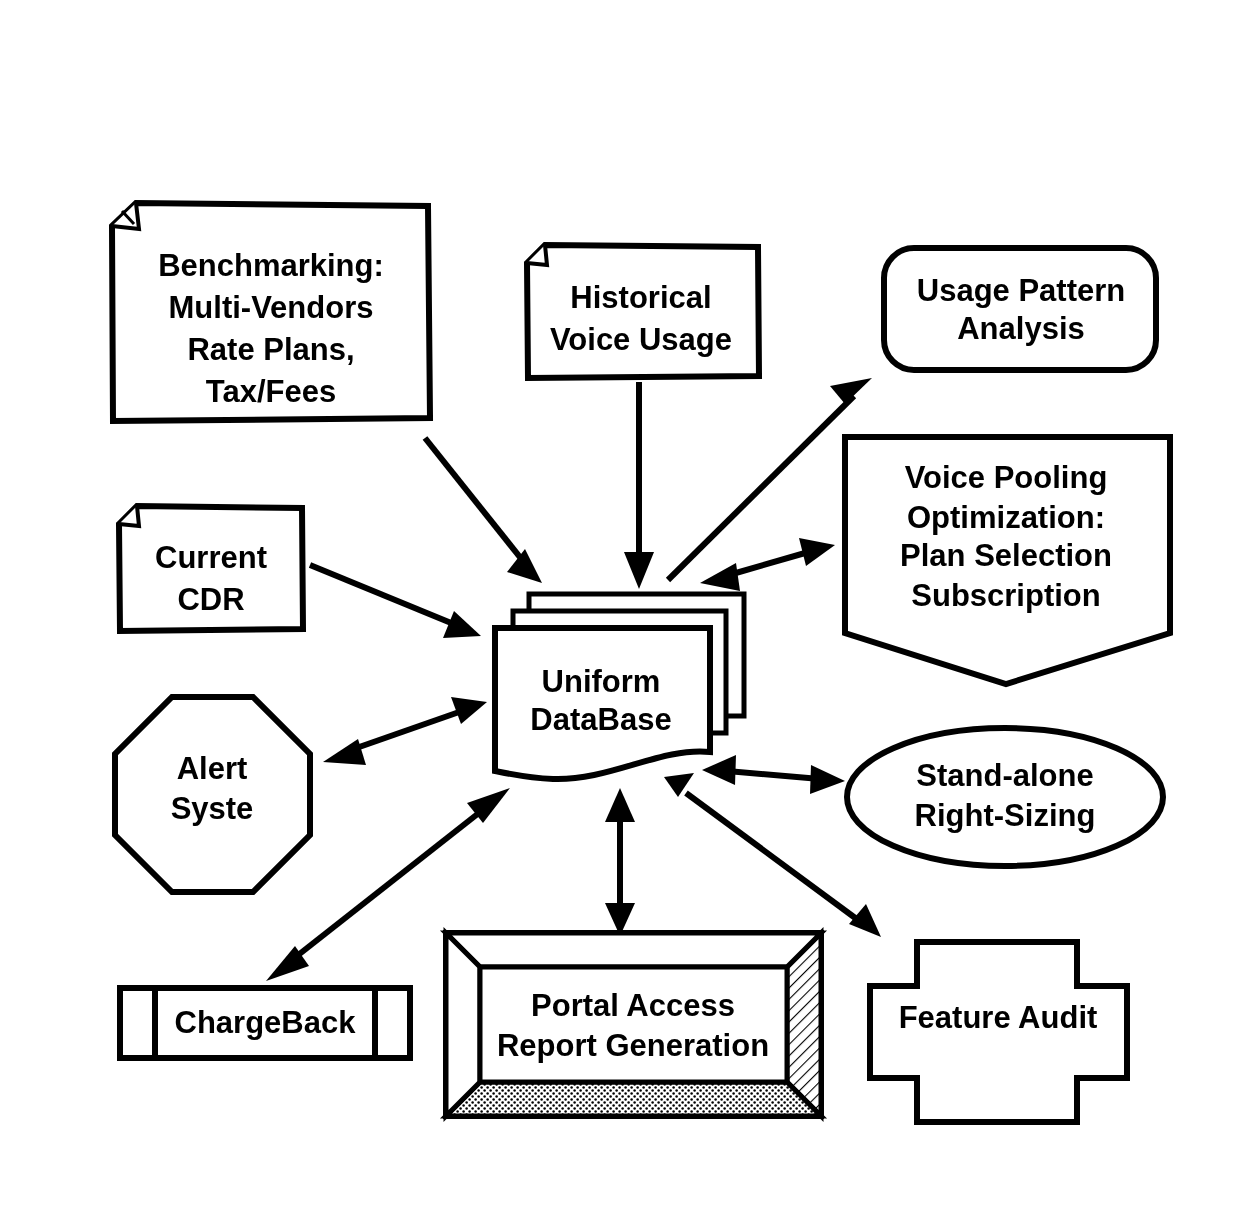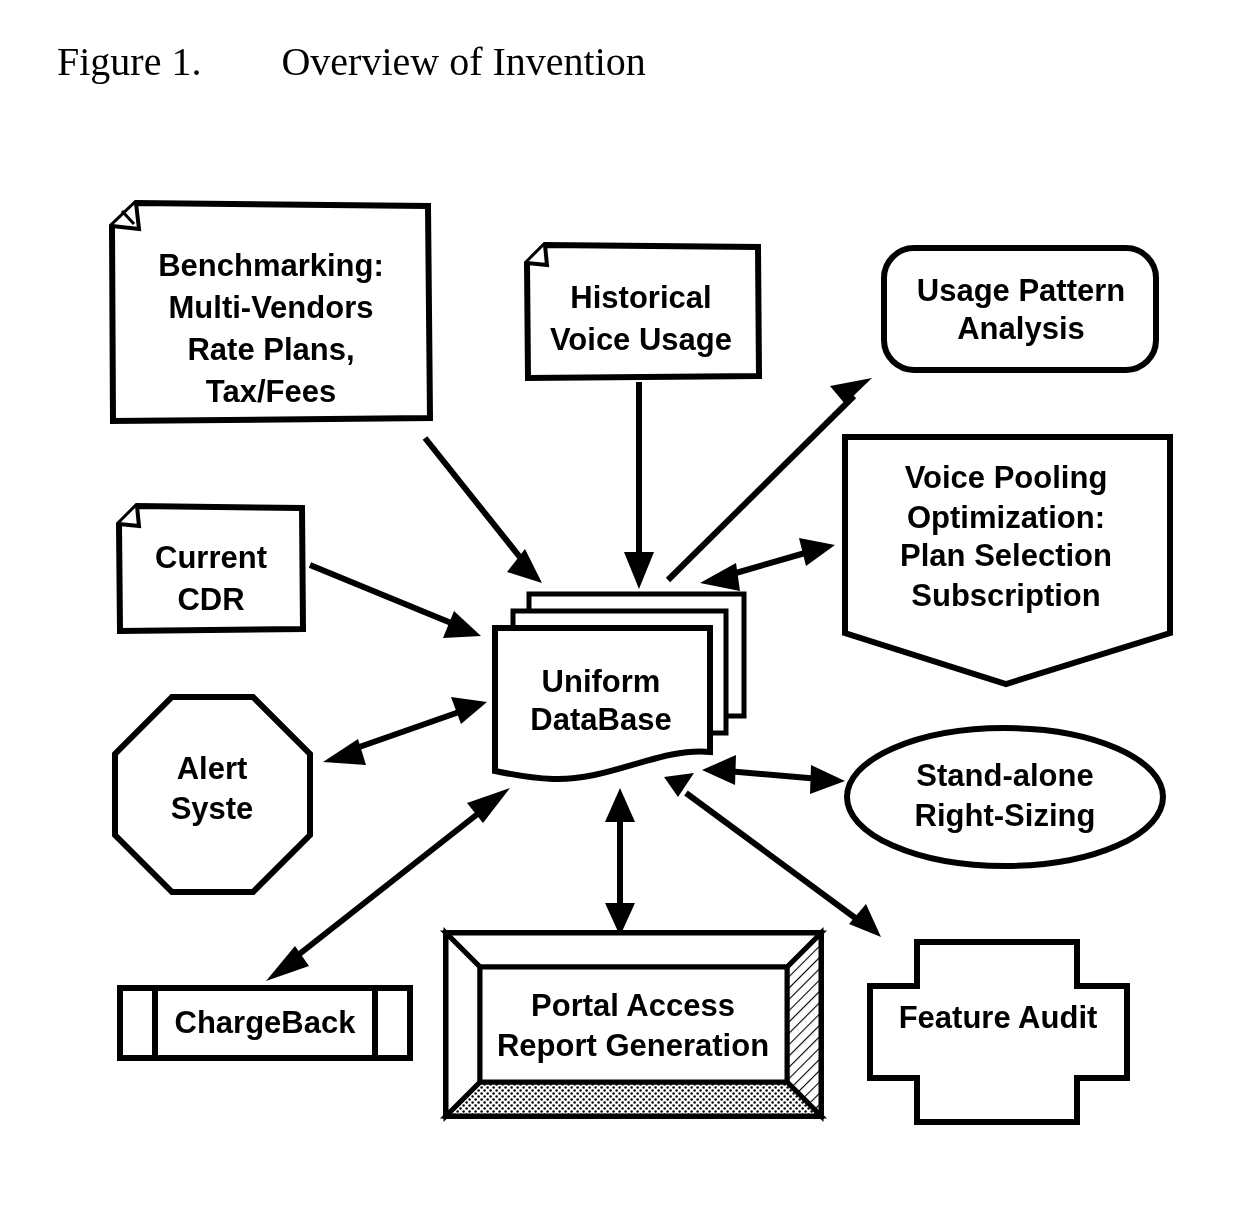--- a/index.html
+++ b/index.html
@@ -53,21 +53,20 @@
   .arrow-head {
     fill: #000000;
     stroke: none;
   }
 </style>
 </head>
 <body>
 
 <div id="page">
 
-  <div id="figure-title">Figure 1.        Overview of Invention</div>
 
   <svg id="diagram-svg" width="1240" height="1206" viewBox="0 0 1240 1206" xmlns="http://www.w3.org/2000/svg">
 
     <defs>
       <pattern id="hatch-diag" width="8" height="8" patternUnits="userSpaceOnUse" patternTransform="rotate(45)">
         <rect width="8" height="8" fill="#ffffff"></rect>
         <line x1="0" y1="0" x2="0" y2="8" stroke="#000000" stroke-width="2.2"></line>
       </pattern>
       <pattern id="dots-stipple" width="6" height="6" patternUnits="userSpaceOnUse">
         <rect width="6" height="6" fill="#ffffff"></rect>

